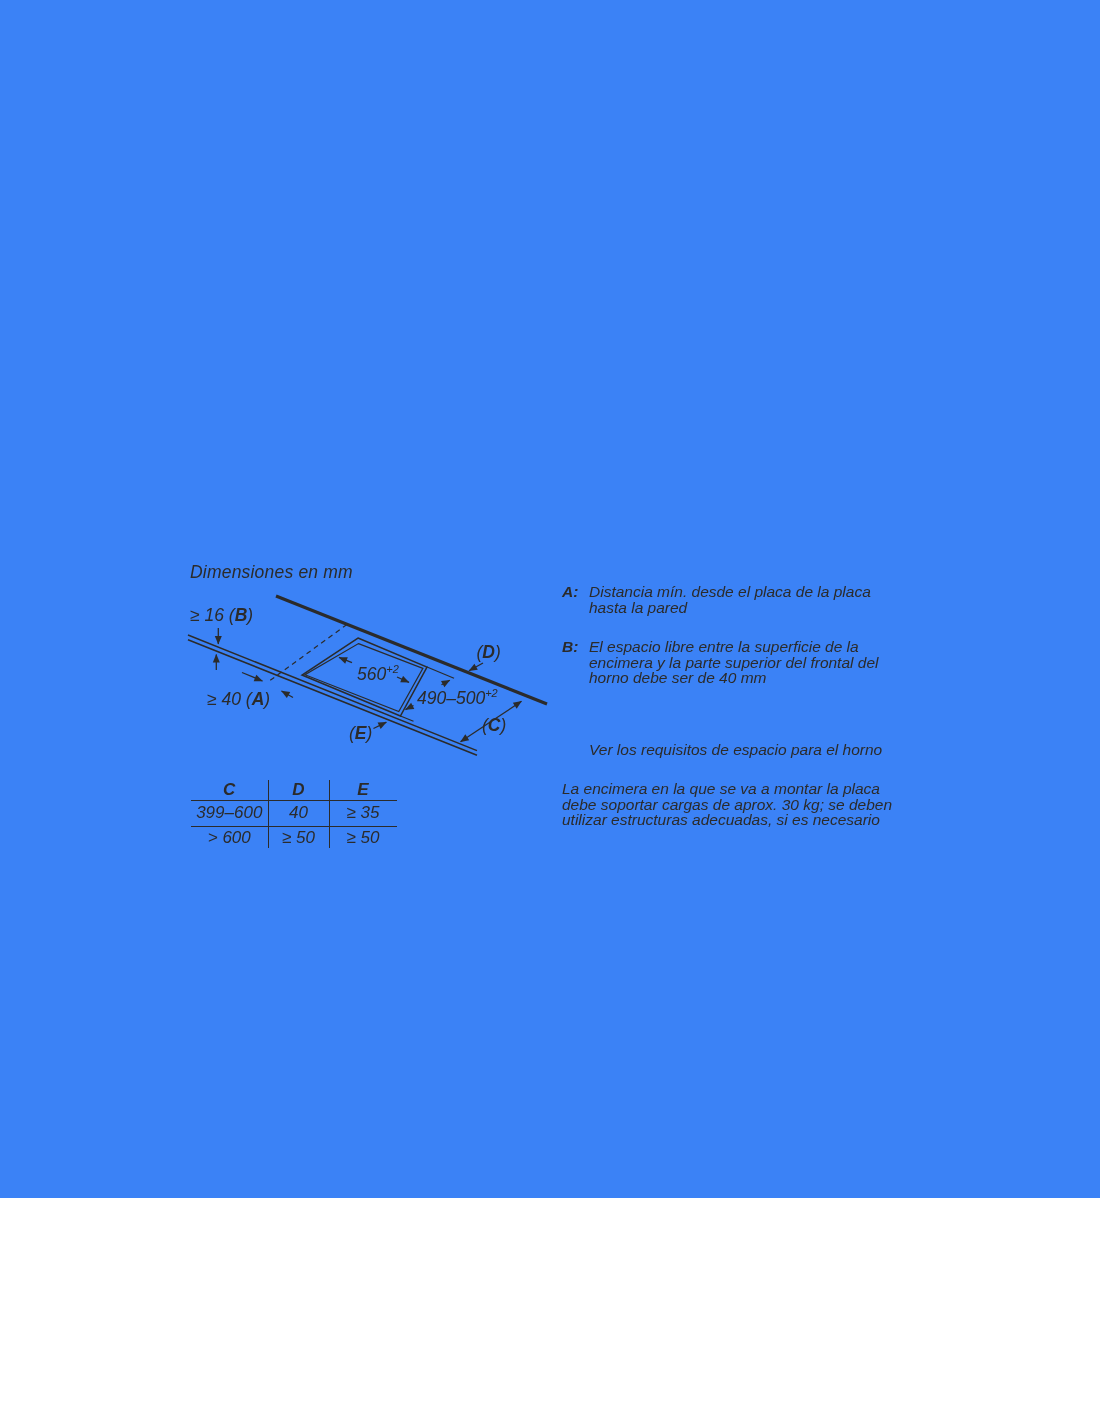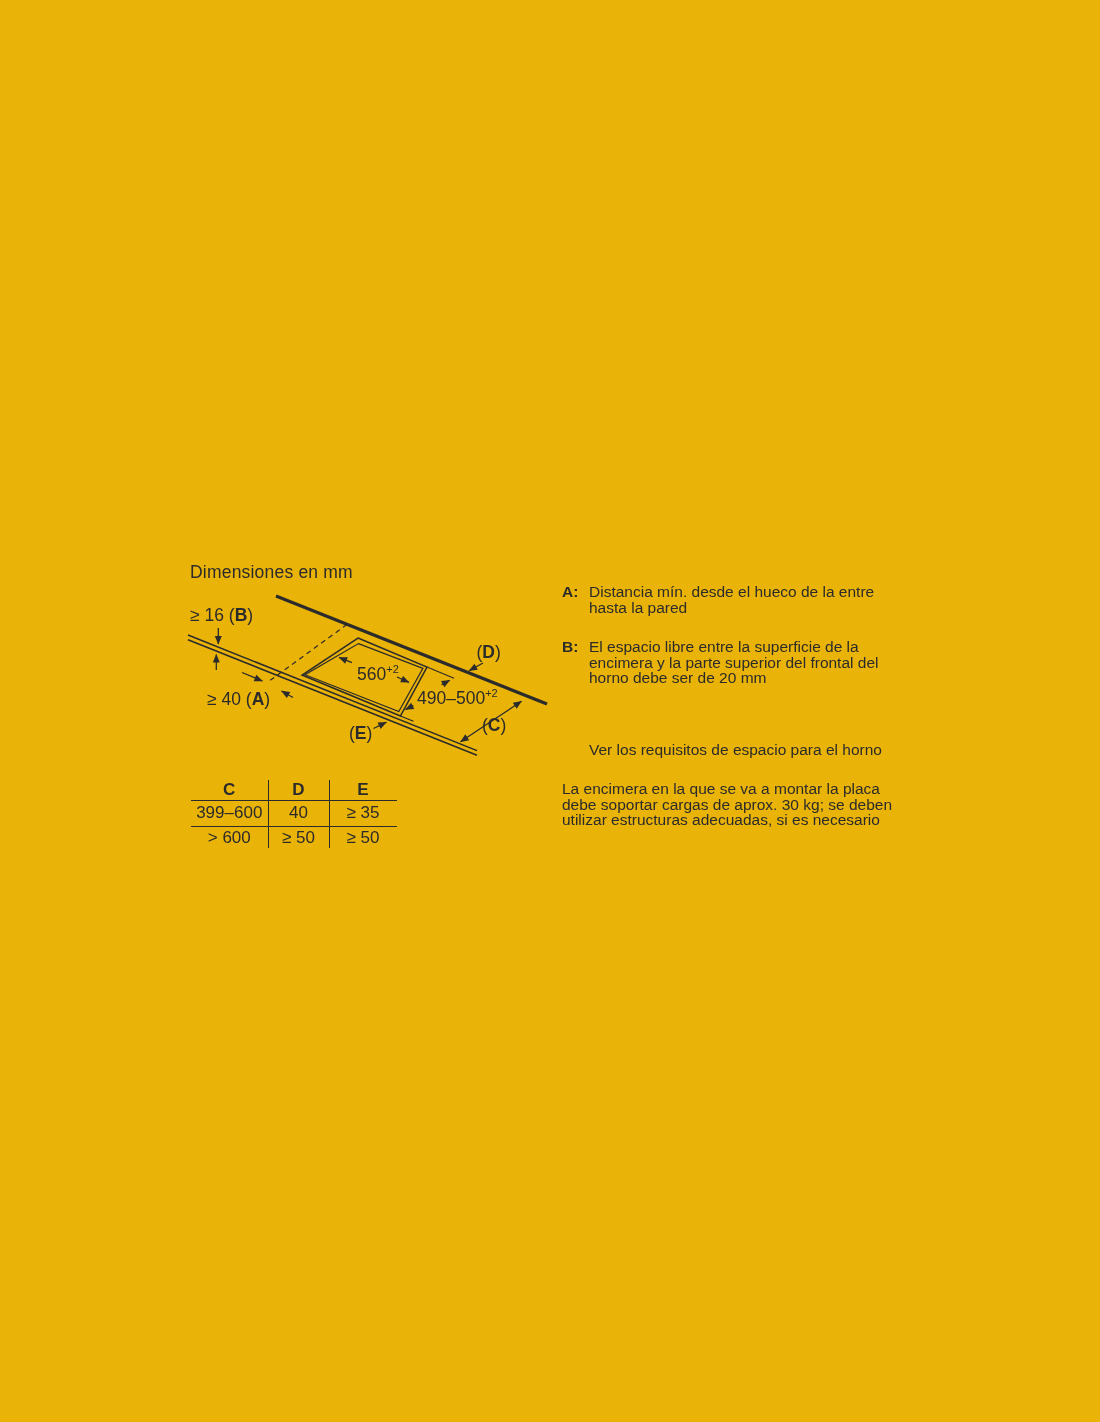--- a/index.html
+++ b/index.html
@@ -1,22 +1,23 @@
 <!DOCTYPE html>
 <html><head>
 <meta charset="utf-8">
 <style>
   html,body{margin:0;padding:0;background:#ffffff;}
   .page{
     position:relative;
-    width:1100px;height:1422px;
-    background:#eab308;
+    width:1100px;height:1198px;
+    background:#3b82f6;
     font-family:"Liberation Sans", sans-serif;
     color:#2b2b2b;
     overflow:hidden;
+    font-style:italic;
   }
   .heading{
     position:absolute;left:190px;top:563px;
     font-size:17.5px;line-height:18px;color:#2b2b2b;
     letter-spacing:0.2px;
   }
   
   .diagram{position:absolute;left:170px;top:580px;width:400px;height:200px;}
   
   .spec-table{
@@ -123,23 +124,23 @@
     <div class="cell r1">≥ 35</div>
 
     <div class="cell c-col">&gt; 600</div>
     <div class="cell d-col">≥ 50</div>
     <div class="cell">≥ 50</div>
   </div>
 
   <div class="notes">
     <div class="note-row">
       <span class="note-label">A:</span>
-      <span class="note-text">Distancia mín. desde el hueco de la entre hasta la pared</span>
+      <span class="note-text">Distancia mín. desde el placa de la placa hasta la pared</span>
     </div>
     <div class="note-row b-row">
       <span class="note-label">B:</span>
-      <span class="note-text">El espacio libre entre la superficie de la encimera y la parte superior del frontal del horno debe ser de 20 mm</span>
+      <span class="note-text">El espacio libre entre la superficie de la encimera y la parte superior del frontal del horno debe ser de 40 mm</span>
     </div>
     <div class="note-indent">Ver los requisitos de espacio para el horno</div>
     <div class="note-full">La encimera en la que se va a montar la placa debe soportar cargas de aprox. 30 kg; se deben utilizar estructuras adecuadas, si es necesario</div>
   </div>
 
 </div>
 
 </body></html>

